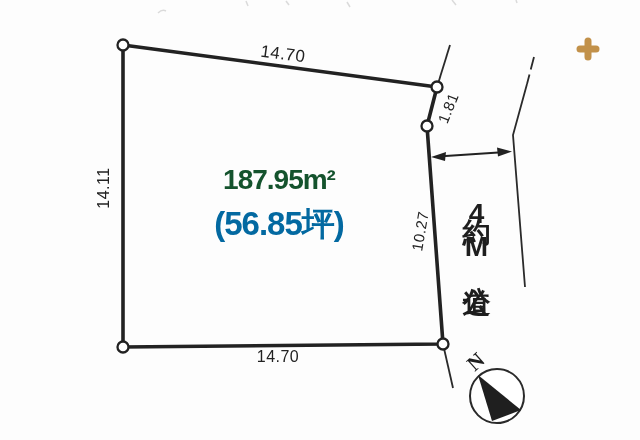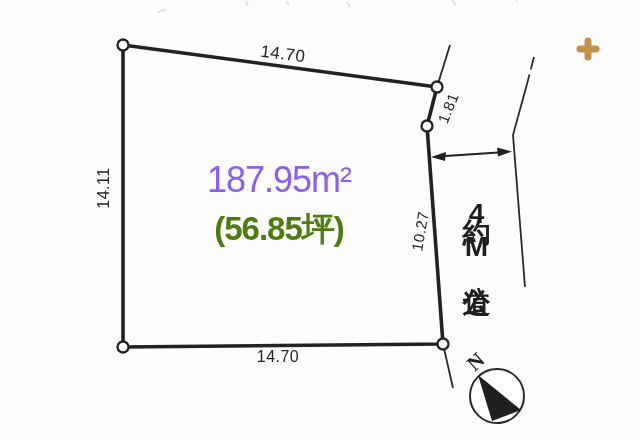--- a/index.html
+++ b/index.html
@@ -37,32 +37,32 @@
   .dim-r-upper  { left: 448px; top: 108px; transform: translate(-50%,-50%) rotate(-68deg); font-size: 15px; }
   .dim-r-lower  { left: 420px; top: 231px; transform: translate(-50%,-50%) rotate(-80deg); font-size: 15px; }
   .dim-bottom   { left: 278px; top: 357px; }
   .area-block {
     position: absolute;
     left: 279px; top: 205px;
     transform: translate(-50%,-50%);
     text-align: center;
   }
   .area-m2 {
-    font-size: 36px;
-    font-weight: normal;
+    font-size: 28px;
+    font-weight: bold;
     letter-spacing: -1px;
-    color: #8b5cf6;
+    color: #14532d;
     white-space: nowrap;
   }
   .area-tsubo {
     font-size: 33px;
     font-weight: bold;
     letter-spacing: -1px;
     margin-top: 6px;
-    color: #4d7c0f;
+    color: #0369a1;
     white-space: nowrap;
   }
   .road-label {
     position: absolute;
     left: 476px; top: 232px;
     transform: translate(-50%,-50%);
     writing-mode: vertical-rl;
     text-orientation: upright;
     font-size: 28px;
     font-weight: bold;

